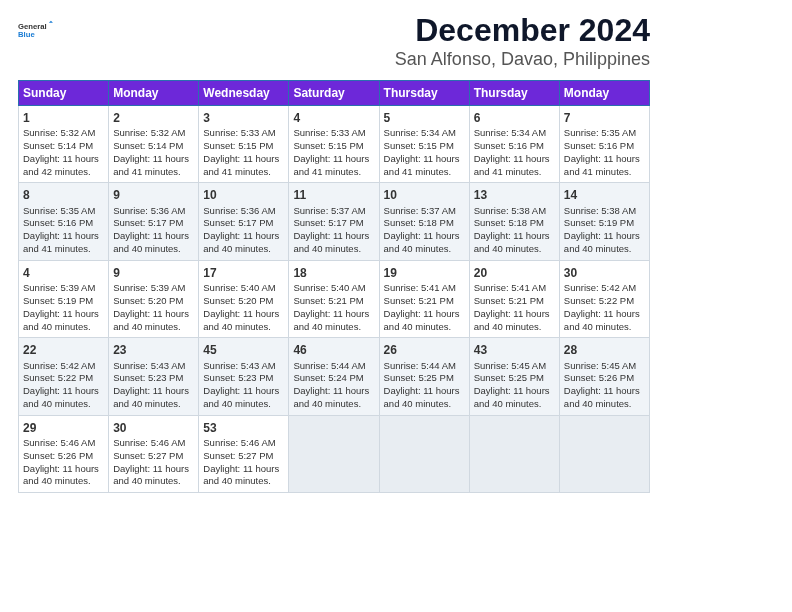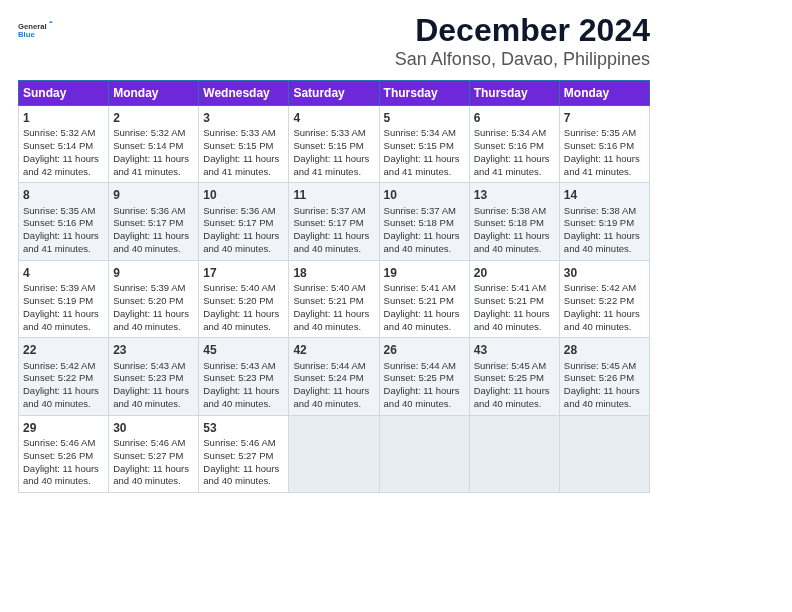--- a/index.html
+++ b/index.html
@@ -256,21 +256,21 @@
           <span>Sunset: 5:23 PM</span><br>
           <span>Daylight: 11 hours and 40 minutes.</span>
         </td>
           <td>
           <span class="day-num">45</span>
           <span>Sunrise: 5:43 AM</span><br>
           <span>Sunset: 5:23 PM</span><br>
           <span>Daylight: 11 hours and 40 minutes.</span>
         </td>
           <td>
-          <span class="day-num">42</span>
+          <span class="day-num">46</span>
           <span>Sunrise: 5:44 AM</span><br>
           <span>Sunset: 5:24 PM</span><br>
           <span>Daylight: 11 hours and 40 minutes.</span>
         </td>
           <td>
           <span class="day-num">26</span>
           <span>Sunrise: 5:44 AM</span><br>
           <span>Sunset: 5:25 PM</span><br>
           <span>Daylight: 11 hours and 40 minutes.</span>
         </td>

